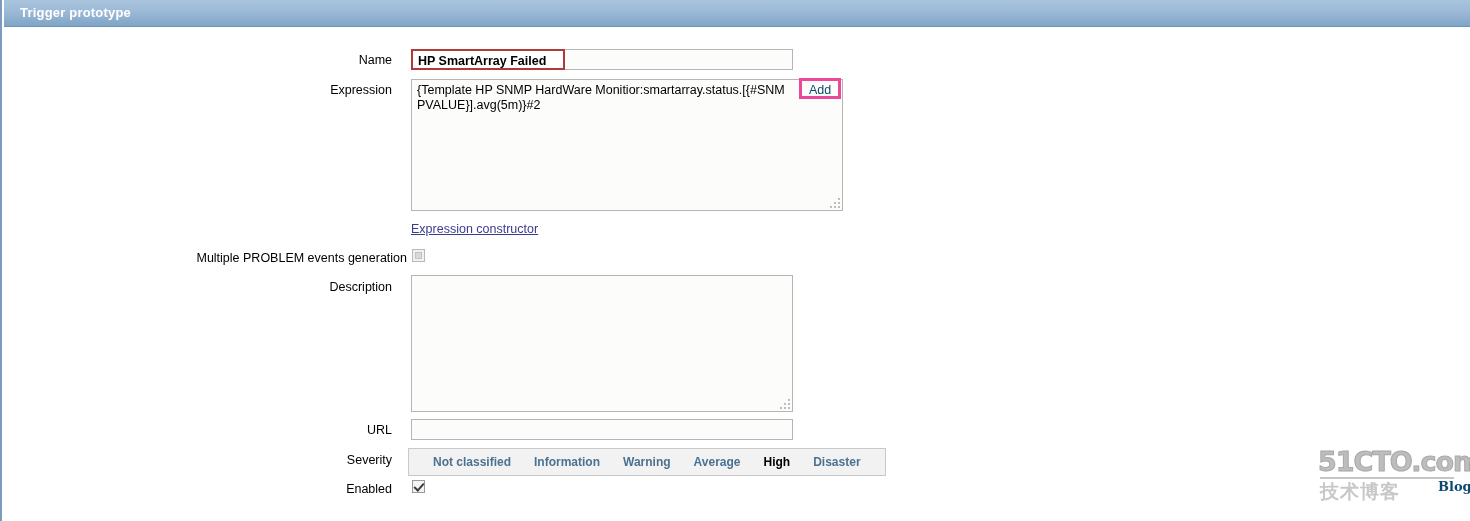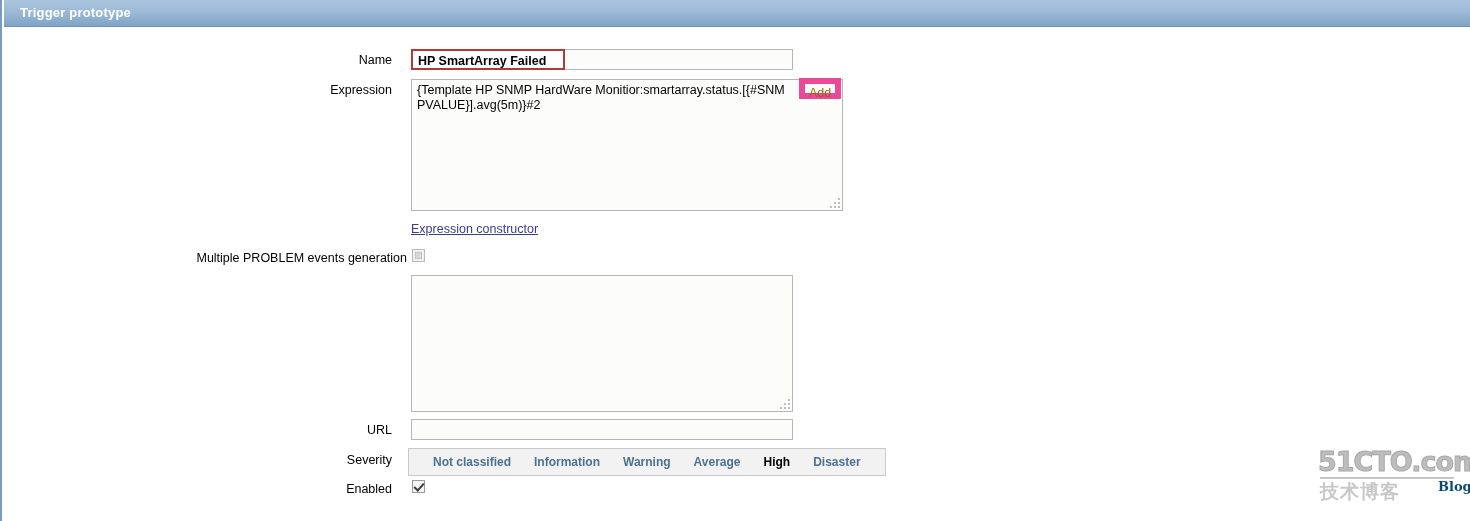--- a/index.html
+++ b/index.html
@@ -173,24 +173,24 @@
 
   
   .add-btn {
     position: absolute;
     left: 797px;
     top: 51px;
     width: 42px;
     height: 21px;
     box-sizing: border-box;
     background: #fcfcfa;
-    border: 6px solid #ec4899;
+    border: 3px solid #ec4899;
     font-family: "Liberation Sans", "DejaVu Sans", sans-serif;
     font-size: 12.5px;
-    color: #a16207;
+    color: #0c4a6e;
     text-align: center;
     line-height: 19px;
     cursor: pointer;
   }
 
   
   .link {
     position: absolute;
     left: 409px;
     top: 195px;
@@ -370,20 +370,21 @@
           <i></i>
           <i></i>
       </div>
     </div>
     <div class="add-btn">Add</div>
     <div class="link">Expression constructor</div>
 
     <div class="field-label" style="top:224px;margin-left:15px;">Multiple PROBLEM events generation</div>
     <div class="cb disabled" style="left:410px; top:222px;"></div>
 
+    <div class="field-label" style="top:253px;">Description</div>
     <div class="desc-box">
       <div class="grip">
         <i></i>
           <i></i>
           <i></i>
           <i></i>
           <i></i>
           <i></i>
       </div>
     </div>

